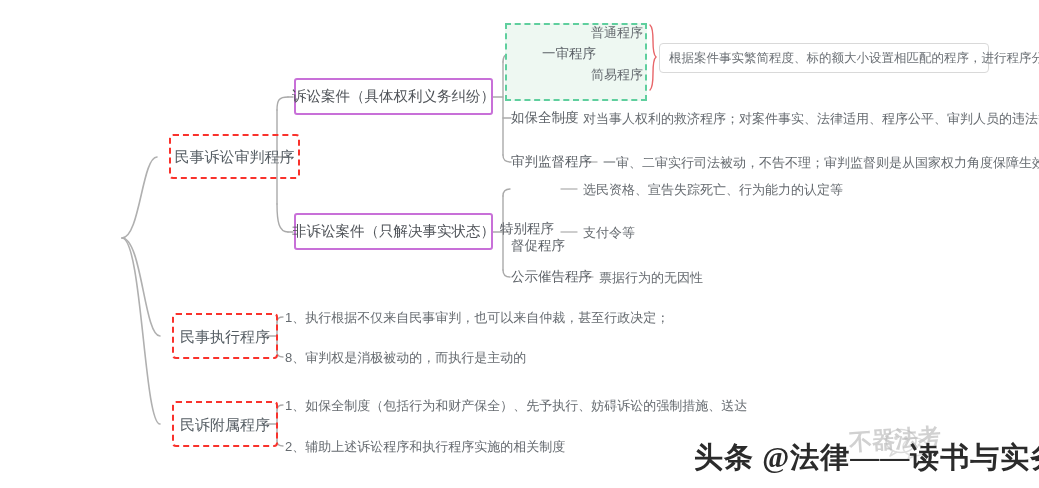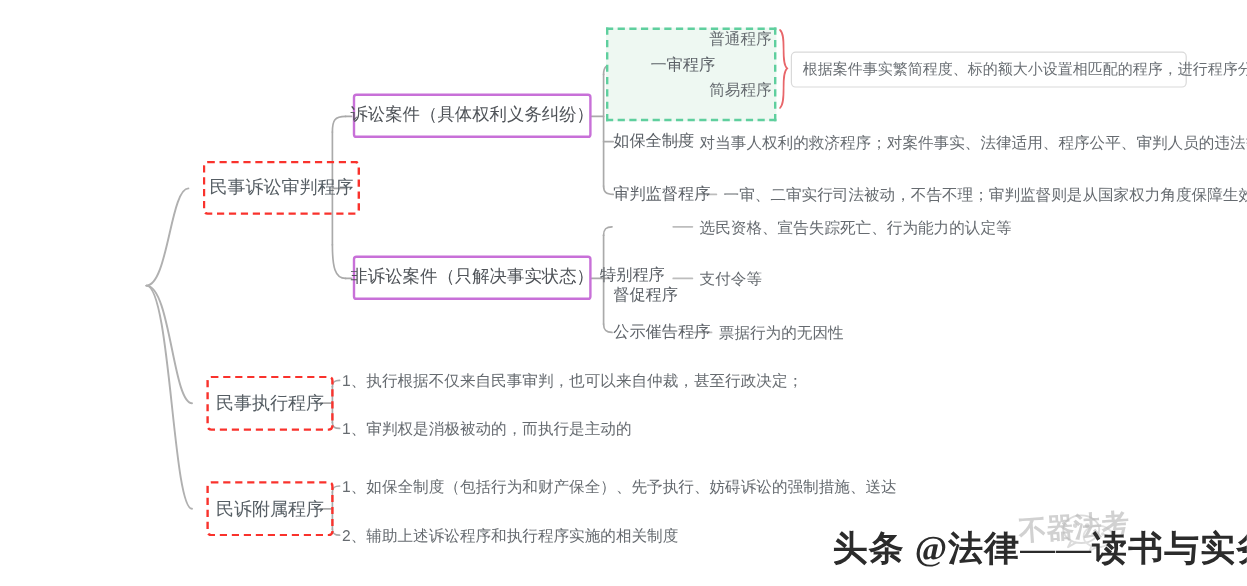--- a/index.html
+++ b/index.html
@@ -170,21 +170,21 @@
   <div class="nd lbl" style="left:500px;top:182px;margin-top:40px;">特别程序</div>
   <div class="nd leaf" style="left:583px;top:183px;">选民资格、宣告失踪死亡、行为能力的认定等</div>
 
   <div class="nd lbl" style="left:511px;top:239px;">督促程序</div>
   <div class="nd leaf" style="left:583px;top:226px;">支付令等</div>
 
   <div class="nd lbl" style="left:511px;top:270px;">公示催告程序</div>
   <div class="nd leaf" style="left:599px;top:271px;">票据行为的无因性</div>
 
   <div class="nd leaf" style="left:285px;top:311px;">1、执行根据不仅来自民事审判，也可以来自仲裁，甚至行政决定；</div>
-  <div class="nd leaf" style="left:285px;top:351px;">1、审判权是消极被动的，而执行是主动的</div>
+  <div class="nd leaf" style="left:285px;top:351px;">8、审判权是消极被动的，而执行是主动的</div>
 
   <div class="nd leaf" style="left:285px;top:399px;">1、如保全制度（包括行为和财产保全）、先予执行、妨碍诉讼的强制措施、送达</div>
   <div class="nd leaf" style="left:285px;top:440px;">2、辅助上述诉讼程序和执行程序实施的相关制度</div>
 
   <div id="wm">
     <div class="ghost">不器法考</div>
     <svg class="wechat" width="46" height="32" viewBox="0 0 46 32">
       <ellipse cx="17" cy="13" rx="15" ry="11.5" fill="none" stroke="#b8b8b8" stroke-width="1.6"></ellipse>
       <path d="M9,22 L6,28 L13,24" fill="none" stroke="#b8b8b8" stroke-width="1.6" stroke-linejoin="round"></path>
       <circle cx="12" cy="10" r="1.9" fill="#b0b0b0"></circle>

